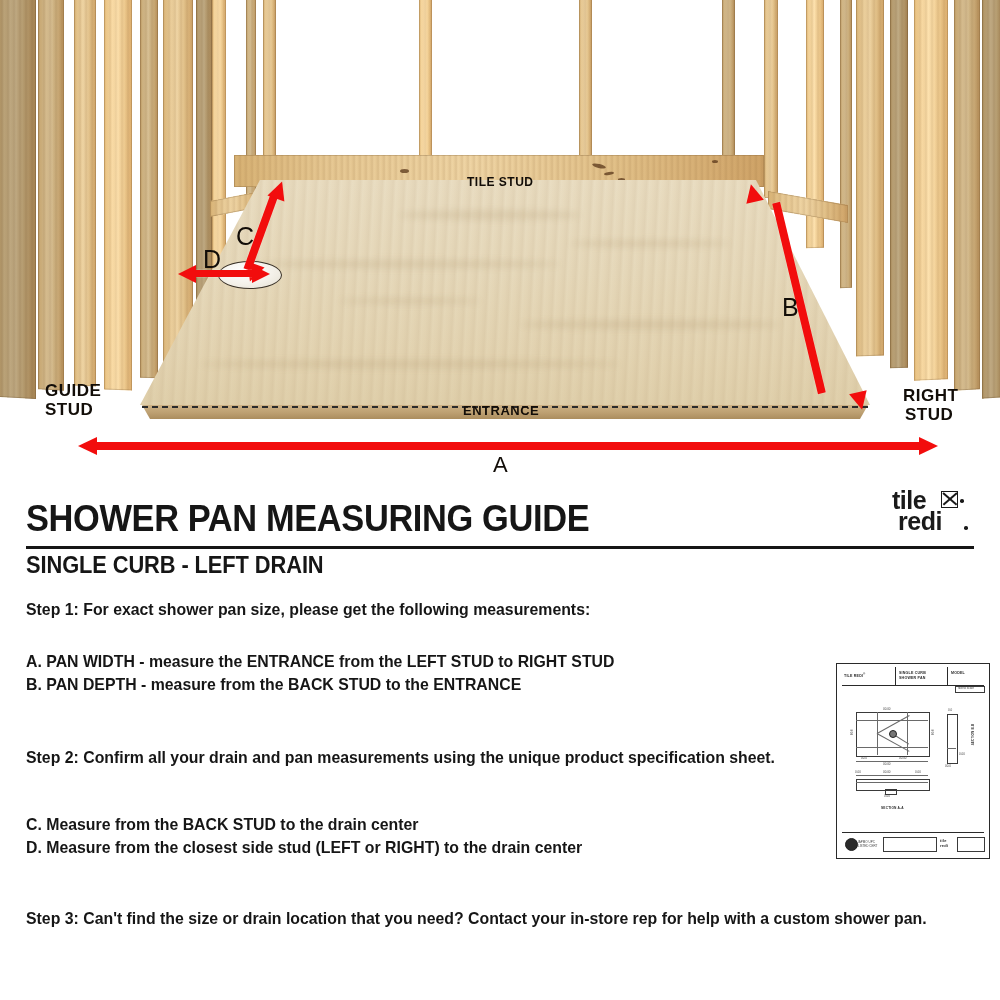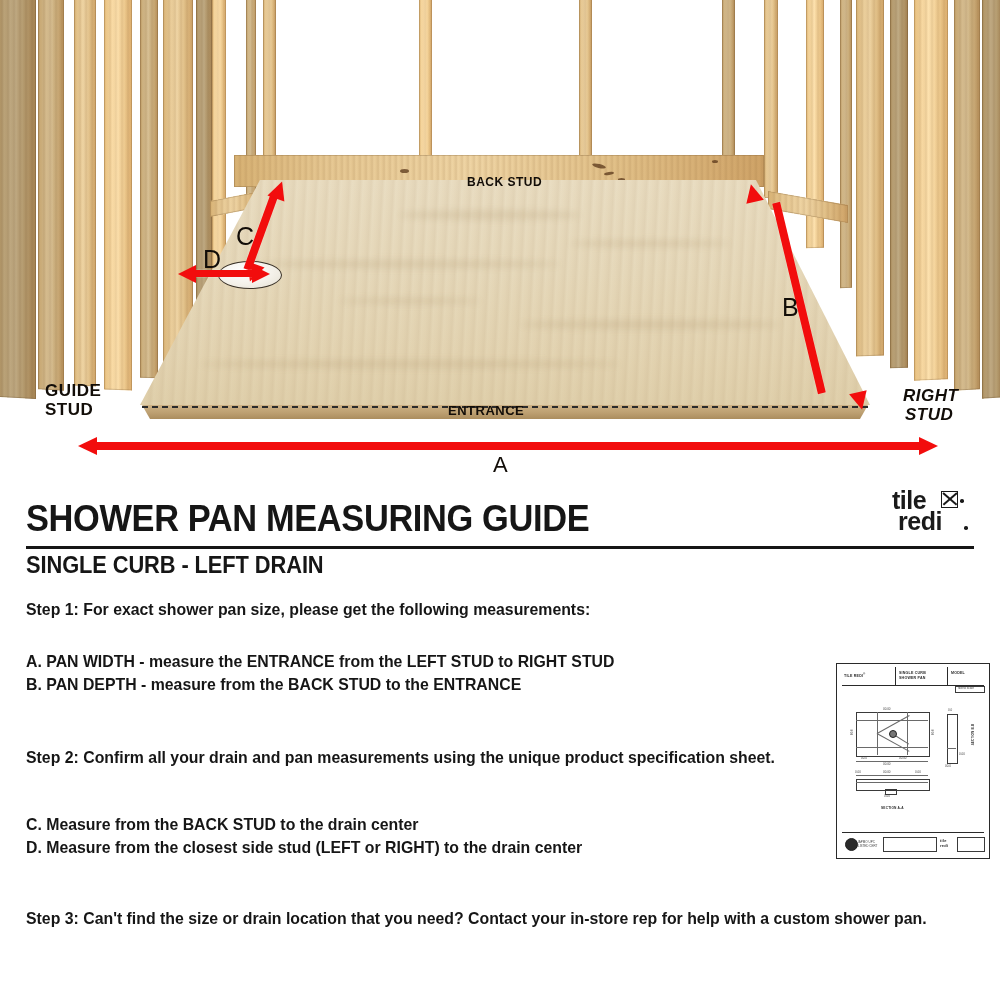--- a/index.html
+++ b/index.html
@@ -30,21 +30,21 @@
 
   .curbedge{position:absolute;background:linear-gradient(180deg,#cdb286 0%,#bda072 55%,#ab8d5e 100%);}
 
   .dashline{position:absolute;height:0;border-top:2px dashed #2b2b2b;}
 
   
   .arrow-line{position:absolute;background:#f20d0d;box-shadow:0 0 0 .5px rgba(255,255,255,.25);}
   .arrowhead{position:absolute;width:0;height:0;}
 
   .lbl{position:absolute;font-weight:bold;color:#120d08;letter-spacing:.5px;}
-  .lbl.italic{font-style:italic;}
+  .lbl.italic{}
 
   .drain{position:absolute;border-radius:50%;
     background:radial-gradient(ellipse at 40% 35%, #ffffff 0%, #f4f1ea 55%, #e3ddcf 100%);
     border:1.5px solid #3a3228;}
 
   
   .content{position:absolute;left:0;top:480px;width:1000px;height:520px;}
   .title{position:absolute;left:26px;top:18px;font-size:37px;font-weight:bold;
     letter-spacing:-.4px;transform:scaleX(.93);transform-origin:left center;color:#161616;}
   .rule{position:absolute;left:26px;top:66px;width:948px;height:3px;background:#161616;}
@@ -159,29 +159,29 @@
     </div>
     <div class="lbl" style="left:782px;top:293px;font-size:25px;font-weight:normal;">B</div>
 
     <div style="position:absolute;left:78px;top:437px;width:860px;height:18px;">
       <div class="arrow-line" style="left:16px;top:5px;width:828px;height:8px;"></div>
       <div class="arrowhead" style="left:0px;top:0px;border-top:9px solid transparent;border-bottom:9px solid transparent;border-right:19px solid #f20d0d;"></div>
       <div class="arrowhead" style="left:841px;top:0px;border-top:9px solid transparent;border-bottom:9px solid transparent;border-left:19px solid #f20d0d;"></div>
     </div>
     <div class="lbl" style="left:493px;top:452px;font-size:22px;font-weight:normal;">A</div>
 
-    <div class="lbl" style="left:467px;top:175px;font-size:12px;">BACK STUD</div>
+    <div class="lbl" style="left:467px;top:175px;font-size:12px;">TILE STUD</div>
 
     <div class="lbl" style="left:45px;top:381px;font-size:17px;">GUIDE</div>
     <div class="lbl" style="left:45px;top:400px;font-size:17px;">STUD</div>
 
     <div class="lbl italic" style="left:903px;top:386px;font-size:17px;">RIGHT</div>
     <div class="lbl italic" style="left:905px;top:405px;font-size:17px;">STUD</div>
 
-    <div class="lbl" style="left:448px;top:403px;font-size:13px;">ENTRANCE</div>
+    <div class="lbl" style="left:463px;top:403px;font-size:13px;">ENTRANCE</div>
   </div>
 
   <div class="content">
 
     <div class="title">SHOWER PAN MEASURING GUIDE</div>
     <div class="rule"></div>
     <div class="subtitle">SINGLE CURB - LEFT DRAIN</div>
 
     <div class="para p-step1">Step 1: For exact shower pan size, please get the following measurements:</div>
 

